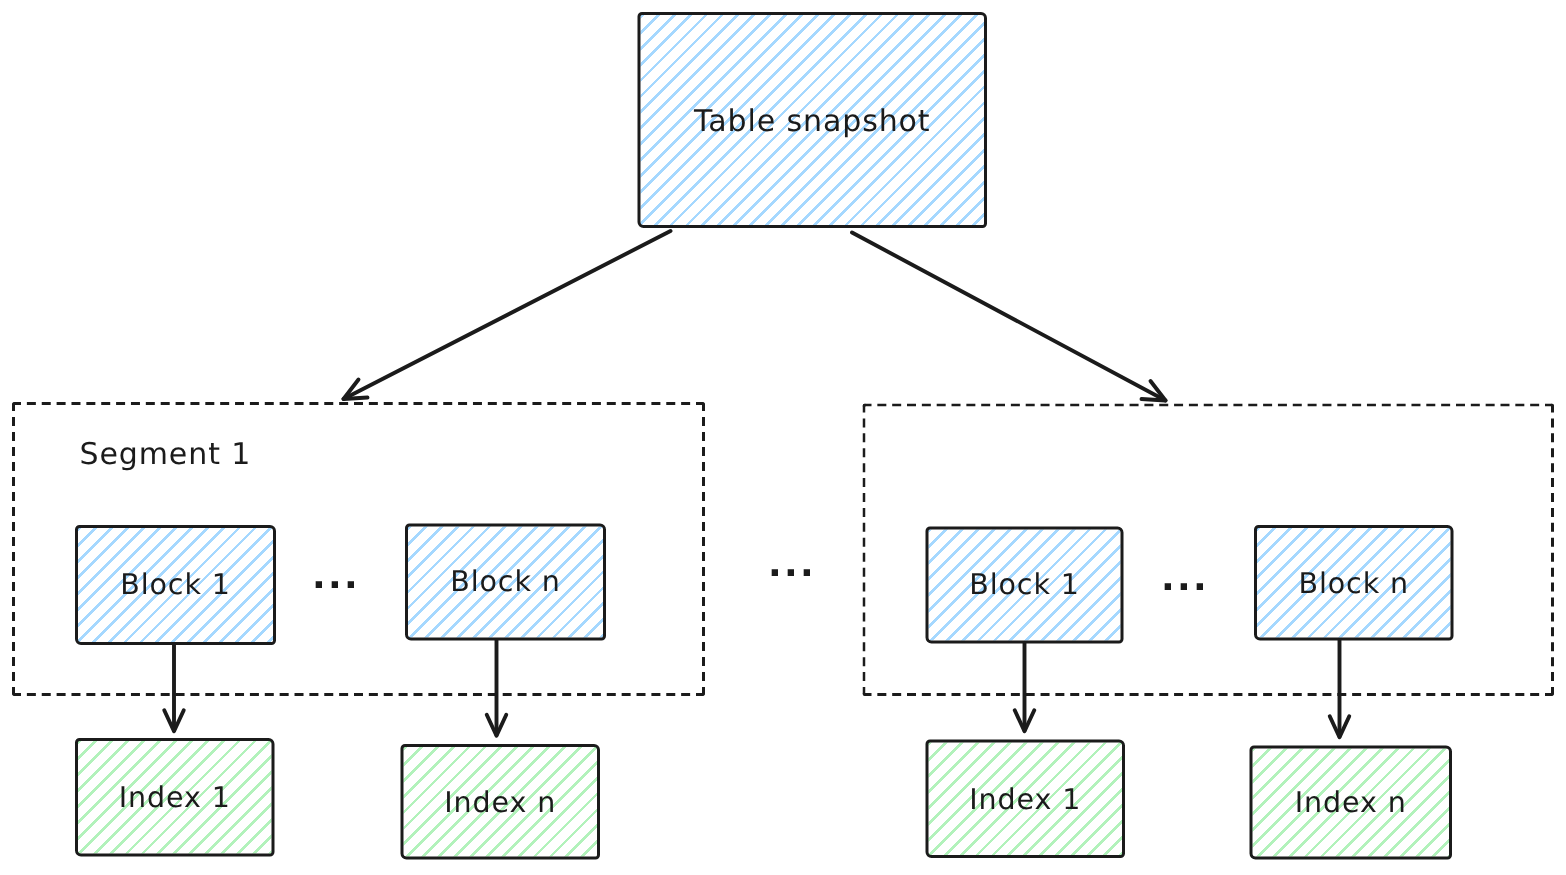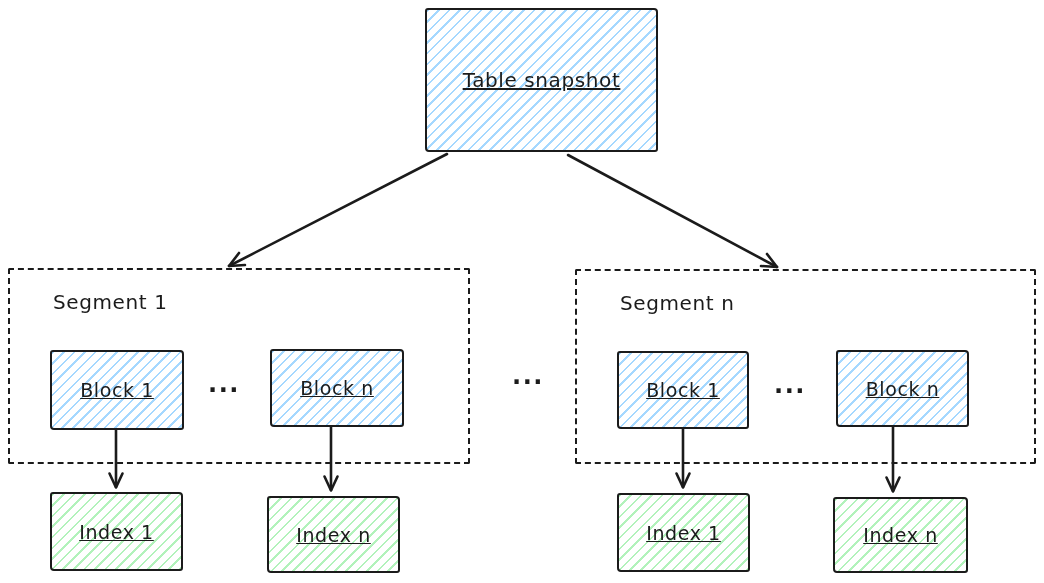--- a/index.html
+++ b/index.html
@@ -54,21 +54,20 @@
     background-image: repeating-linear-gradient(
       135deg,
       var(--hatch-green) 0px, var(--hatch-green) 1.8px,
       transparent 1.8px, transparent 7.5px
     );
   }
   .box-label {
     font-size: 19px;
     letter-spacing: 0.6px;
     white-space: nowrap;
-    text-decoration: underline;
   }
   .root-box .box-label { font-size: 20px; }
   .segment {
     position: absolute;
     border: 2.5px dashed var(--stroke);
     border-radius: 2px;
   }
   .segment-label {
     position: absolute;
     left: 14px;
@@ -130,21 +129,20 @@
     </div>
     <span class="dots" style="left:214px; top:114px;">...</span>
     <div class="box hatch-blue" style="left:260px; top:79px; width:134px; height:78px;">
       <span class="box-label">Block n</span>
     </div>
   </div>
 
   <span class="dots" style="left:528px; top:376px;">...</span>
 
   <div class="segment" style="left:575px; top:269px; width:461px; height:195px;">
-    <span class="segment-label">Segment n</span>
     <div class="box hatch-blue" style="left:40px; top:80px; width:132px; height:78px;">
       <span class="box-label">Block 1</span>
     </div>
     <span class="dots" style="left:213px; top:114px;">...</span>
     <div class="box hatch-blue" style="left:259px; top:79px; width:133px; height:77px;">
       <span class="box-label">Block n</span>
     </div>
   </div>
 
   <div class="box hatch-green" style="left:50px; top:492px; width:133px; height:79px;">

